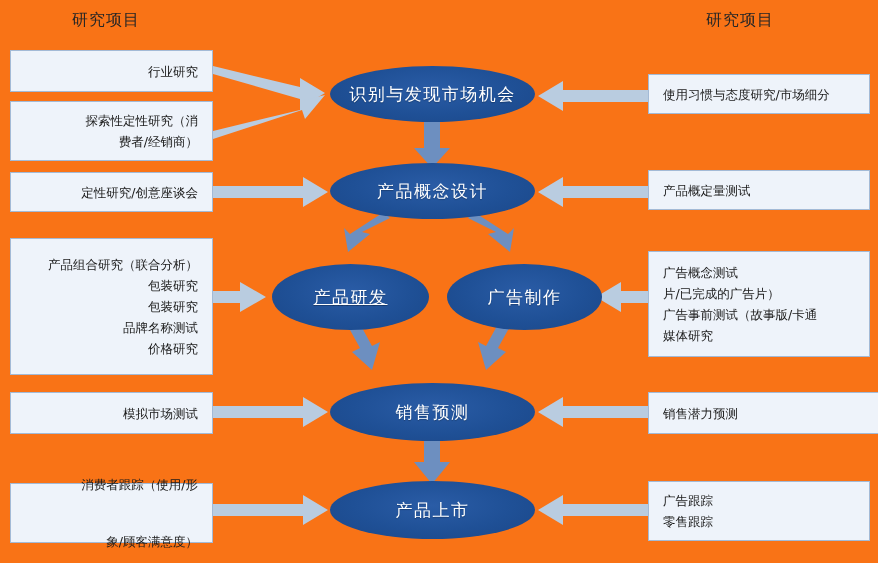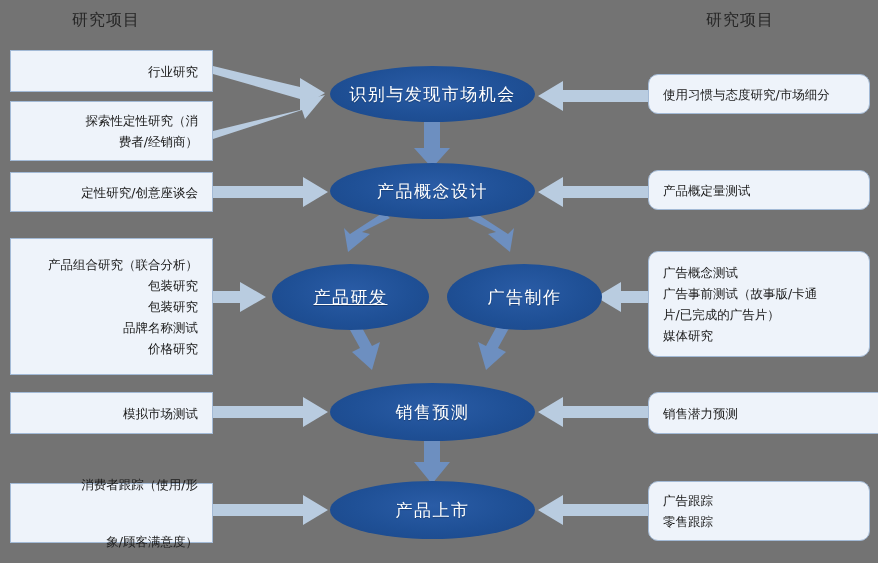--- a/index.html
+++ b/index.html
@@ -8,21 +8,21 @@
     background: #ffffff;
   }
   body {
     font-family: "DejaVu Sans", "Liberation Sans", sans-serif;
   }
   #canvas {
     position: relative;
     width: 878px;
     height: 563px;
     overflow: hidden;
-    background: #737373;
+    background: #f97316;
   }
   .col-title {
     position: absolute;
     font-size: 16px;
     color: #262626;
     letter-spacing: 1px;
     white-space: nowrap;
   }
   .res-box {
     position: absolute;
@@ -38,21 +38,20 @@
   }
   .res-box.left {
     text-align: center;
     padding: 0 14px 0 10px;
     align-items: flex-end;
   }
   .res-box.right {
     text-align: left;
     padding: 0 10px 0 14px;
     align-items: flex-start;
-    border-radius: 10px;
   }
   .res-box .ln { display: block; white-space: nowrap; }
   .res-box.left .ln { white-space: normal; }
 
   .node {
     position: absolute;
     box-sizing: border-box;
     background: #1f5096;
     background: radial-gradient(ellipse at 50% 42%, #2a5ca6 0%, #1f5096 55%, #1b4788 100%);
     border-radius: 50%;
@@ -179,22 +178,22 @@
   <div class="res-box right" style="left:648px; top:74px; width:222px; height:40px;">
     <span class="ln">使用习惯与态度研究/市场细分</span>
   </div>
 
   <div class="res-box right" style="left:648px; top:170px; width:222px; height:40px;">
     <span class="ln">产品概定量测试</span>
   </div>
 
   <div class="res-box right" style="left:648px; top:251px; width:222px; height:106px;">
     <span class="ln">广告概念测试</span>
+    <span class="ln">片/已完成的广告片）</span>
     <span class="ln">广告事前测试（故事版/卡通</span>
-    <span class="ln">片/已完成的广告片）</span>
     <span class="ln">媒体研究</span>
   </div>
 
   <div class="res-box right" style="left:648px; top:392px; width:240px; height:42px;">
     <span class="ln">销售潜力预测</span>
   </div>
 
   <div class="res-box right" style="left:648px; top:481px; width:222px; height:60px;">
     <span class="ln">广告跟踪</span>
     <span class="ln">零售跟踪</span>

